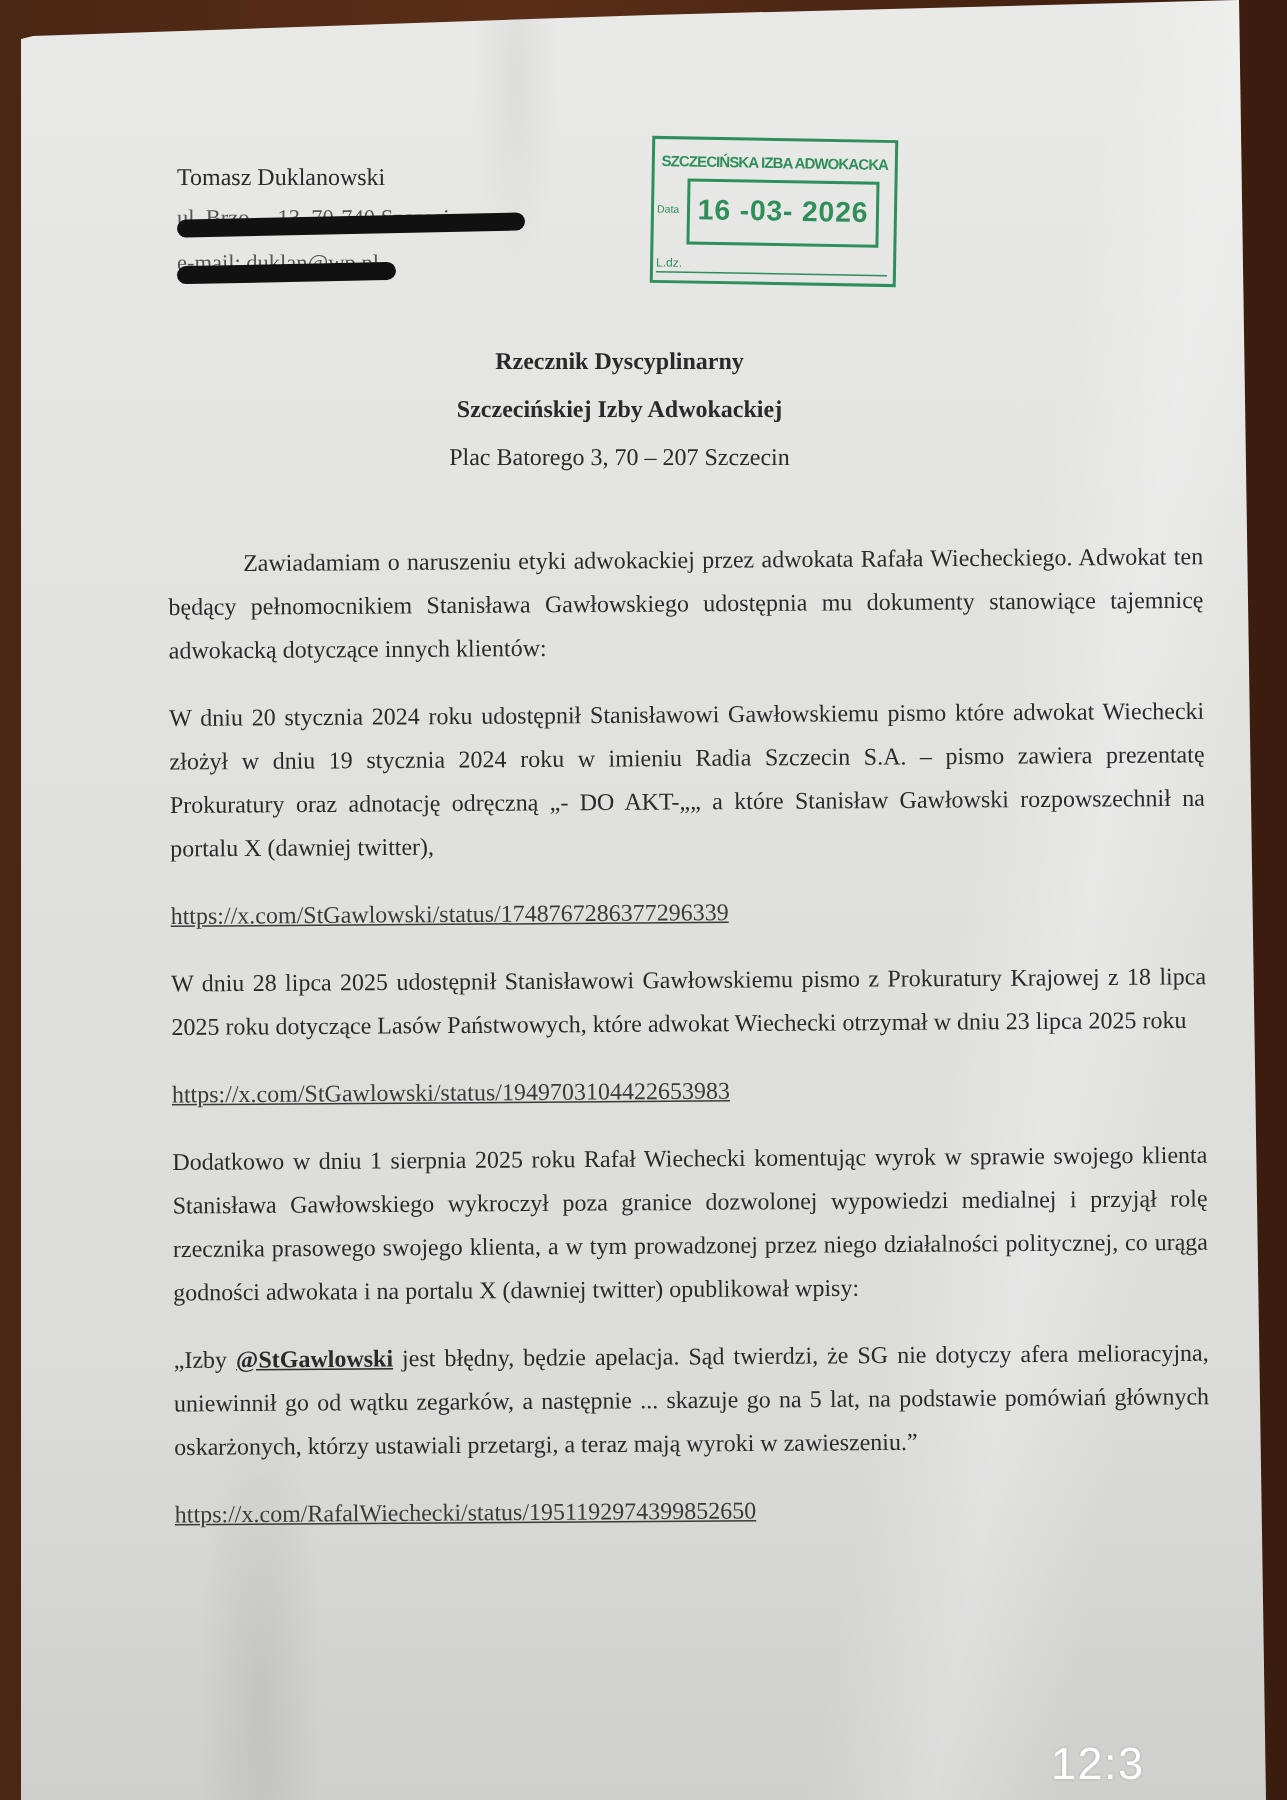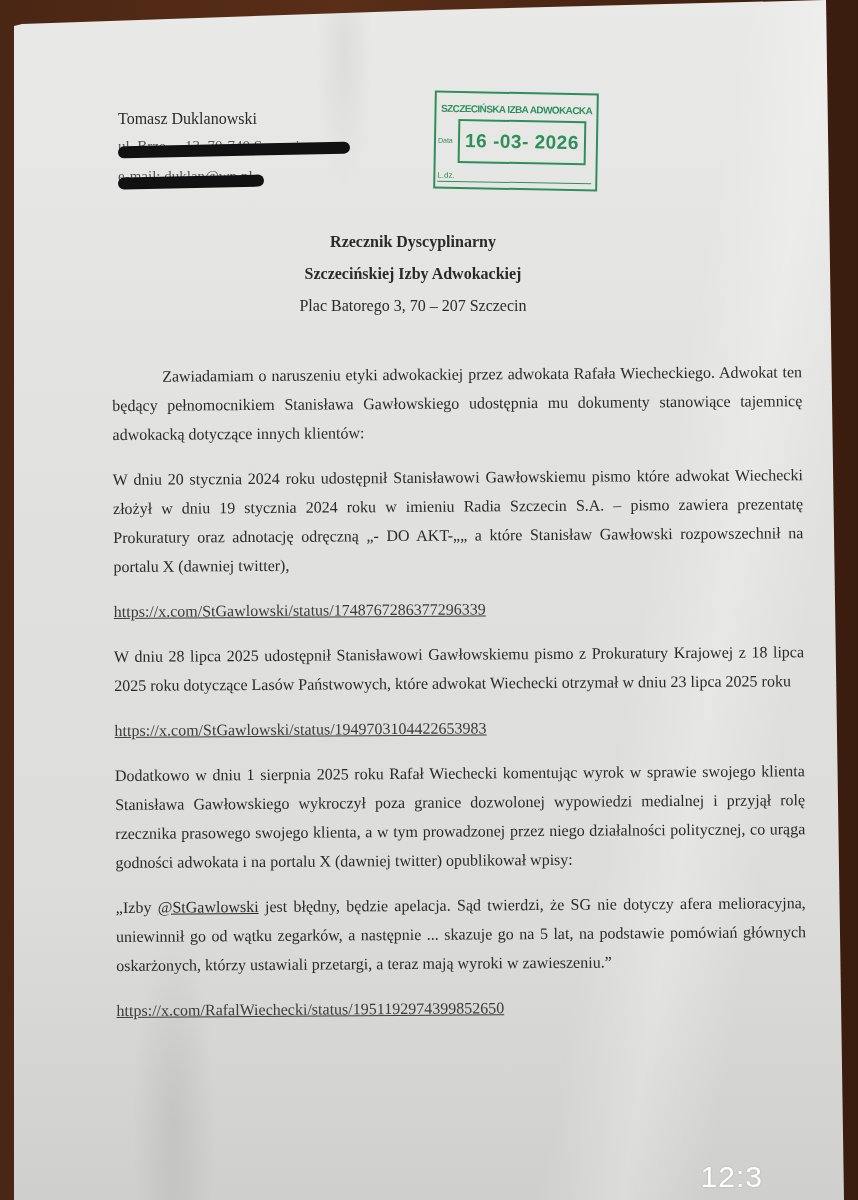--- a/index.html
+++ b/index.html
@@ -140,21 +140,21 @@
       transform-origin: left top;
     }
     .body p { margin: 0 0 16px 0; }
     .body p.indent { text-indent: 50px; }
     .body .link {
       color: #3a3a3a;
       text-decoration: underline;
       display: block;
       margin-bottom: 16px;
     }
-    .body .mention { text-decoration: underline; }
+    .body .mention { text-decoration: underline; font-weight: bold; }
     .clock {
       position: absolute;
       right: -4px;
       top: 1160px;
       color: #ffffff;
       font-family: "Liberation Sans", "DejaVu Sans", sans-serif;
       font-size: 30px;
       letter-spacing: 1px;
       text-shadow: 0 0 2px rgba(0,0,0,0.2);
     }

